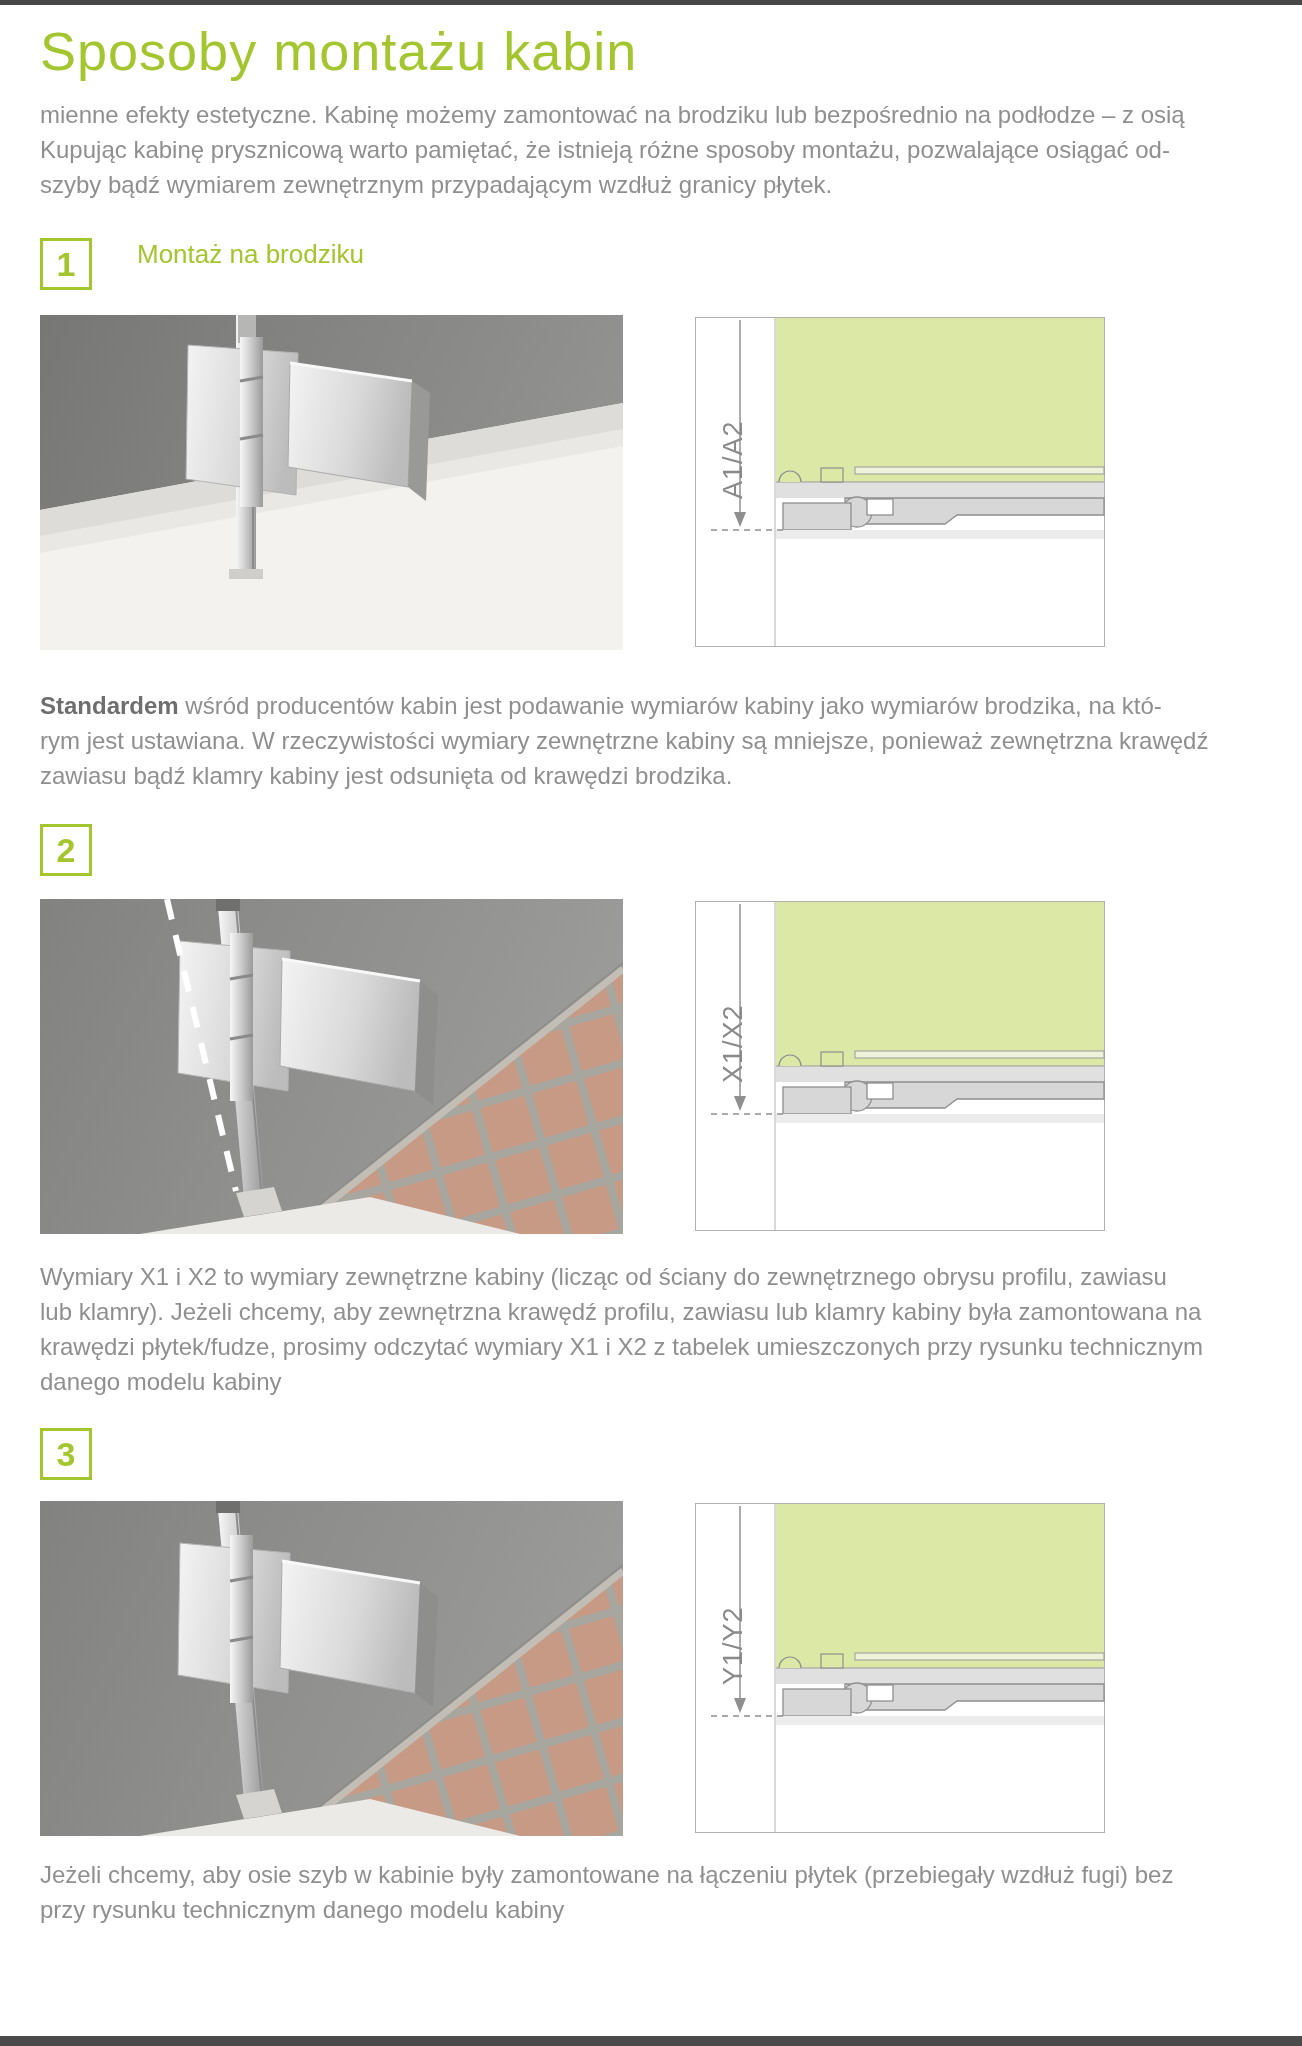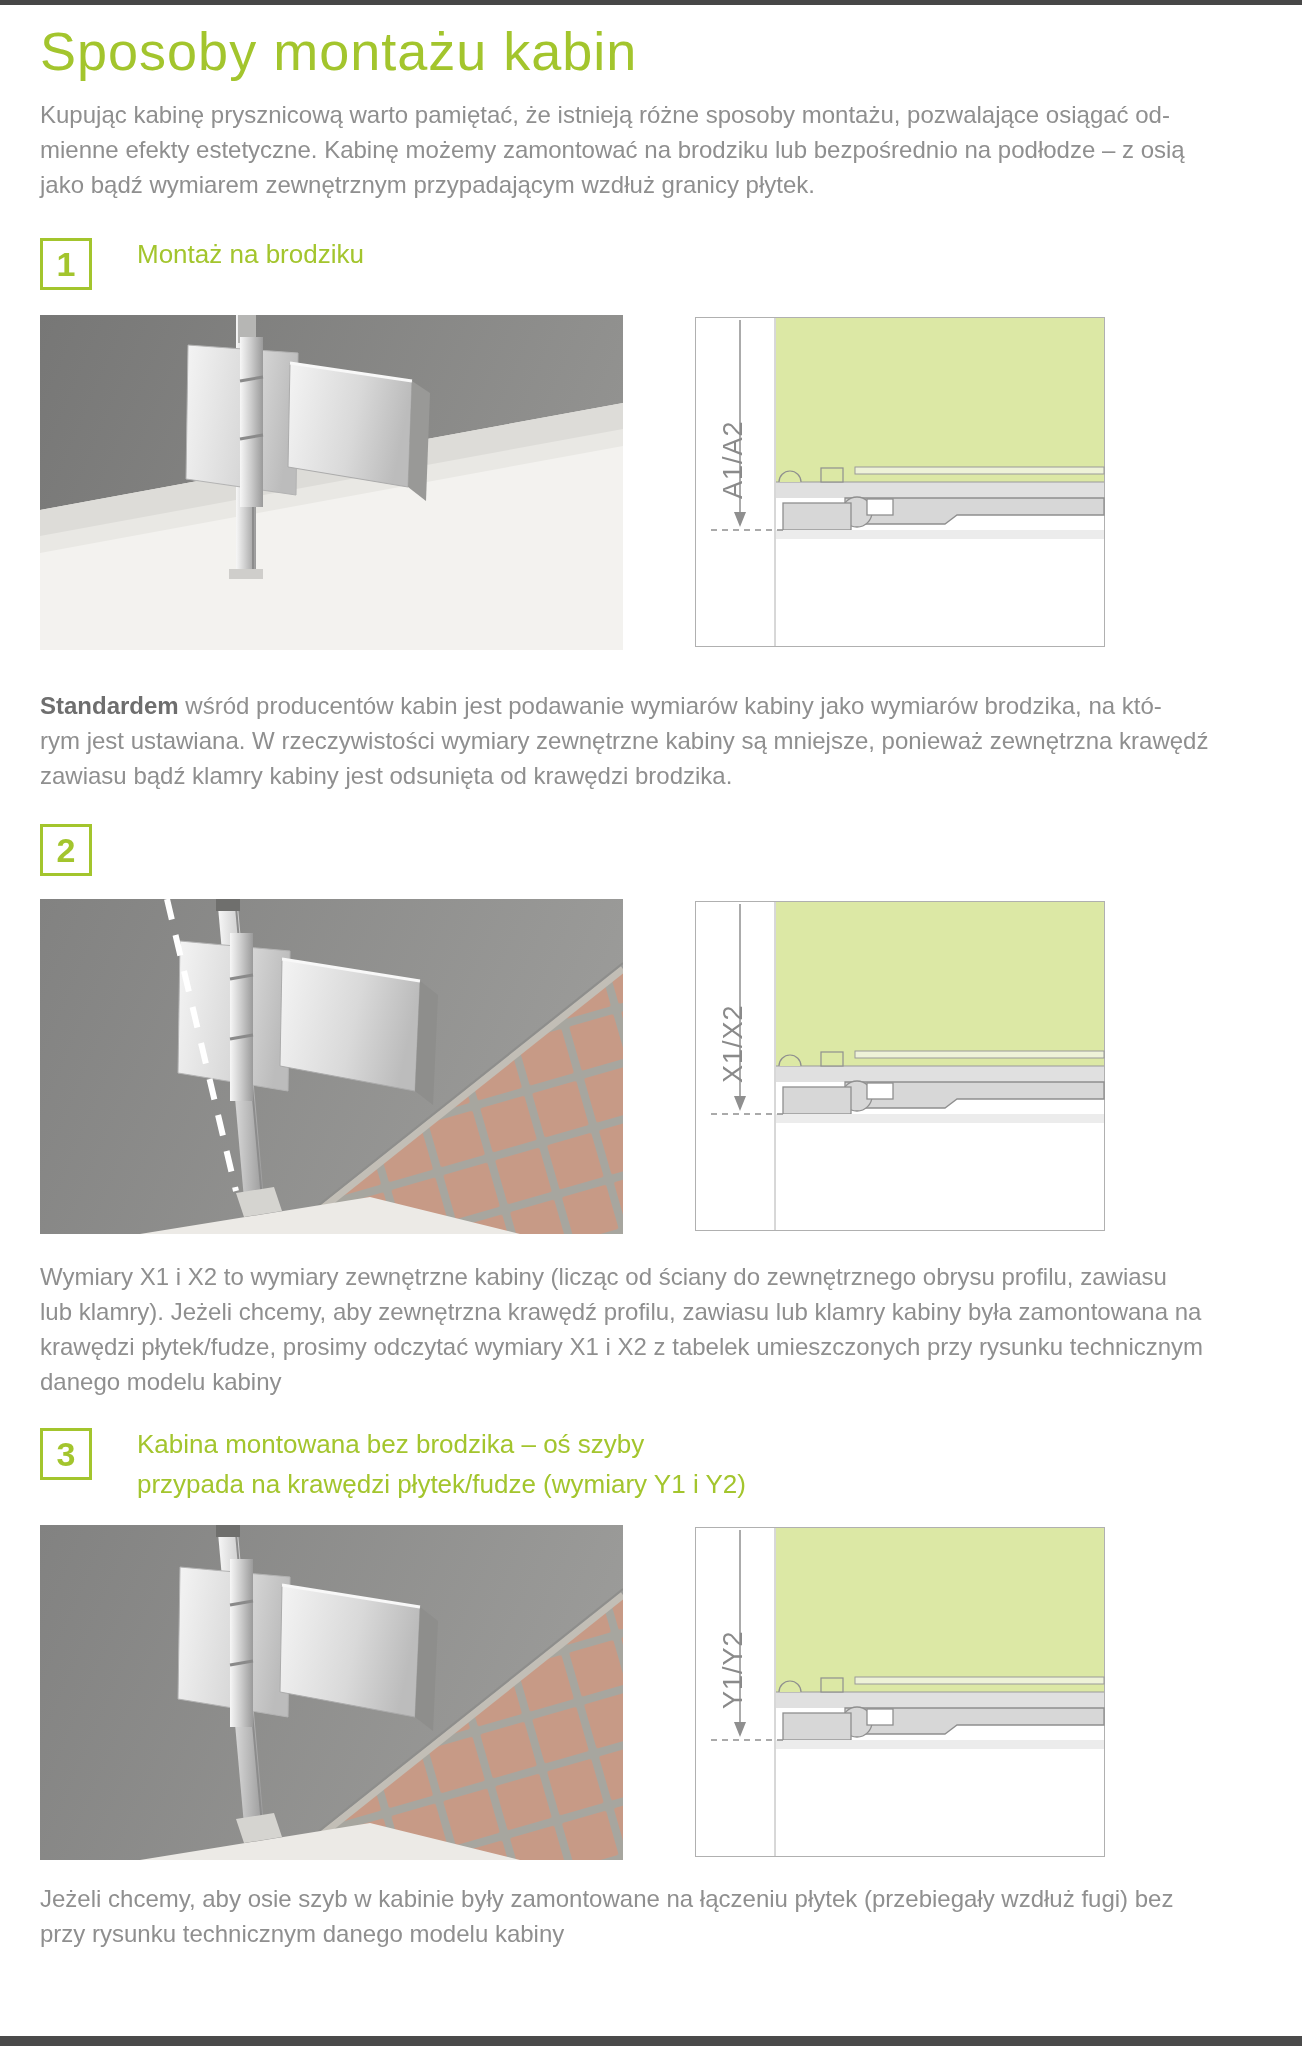--- a/index.html
+++ b/index.html
@@ -44,23 +44,23 @@
 </head>
 <body>
 
 <div class="edge-bar top"></div>
 
 <div class="content">
 
   <div class="page-title">Sposoby montażu kabin</div>
 
   <div class="para mt-intro">
+    <div class="ln">mienne efekty estetyczne. Kabinę możemy zamontować na brodziku lub bezpośrednio na podłodze – z osią</div>
     <div class="ln">Kupując kabinę prysznicową warto pamiętać, że istnieją różne sposoby montażu, pozwalające osiągać od-</div>
-    <div class="ln">mienne efekty estetyczne. Kabinę możemy zamontować na brodziku lub bezpośrednio na podłodze – z osią</div>
-    <div class="ln">jako bądź wymiarem zewnętrznym przypadającym wzdłuż granicy płytek.</div>
+    <div class="ln">szyby bądź wymiarem zewnętrznym przypadającym wzdłuż granicy płytek.</div>
   </div>
 
   <div class="sec-head mt-sec1">
     <div class="num-box">1</div>
     <div class="head-lines">
       <div class="ln">Montaż na brodziku</div>
     </div>
   </div>
 
   <div class="img-row mt-row1">
@@ -195,24 +195,20 @@
 
   <div class="para mt-note2">
     <div class="ln">Wymiary X1 i X2 to wymiary zewnętrzne kabiny (licząc od ściany do zewnętrznego obrysu profilu, zawiasu</div>
     <div class="ln">lub klamry). Jeżeli chcemy, aby zewnętrzna krawędź profilu, zawiasu lub klamry kabiny była zamontowana na</div>
     <div class="ln">krawędzi płytek/fudze, prosimy odczytać wymiary X1 i X2 z tabelek umieszczonych przy rysunku technicznym</div>
     <div class="ln">danego modelu kabiny</div>
   </div>
 
   <div class="sec-head mt-sec3">
     <div class="num-box">3</div>
-    <div class="head-lines">
-      <div class="ln">Kabina montowana bez brodzika – oś szyby</div>
-      <div class="ln">przypada na krawędzi płytek/fudze (wymiary Y1 i Y2)</div>
-    </div>
   </div>
 
   <div class="img-row mt-row3">
 
     <svg class="photo" viewBox="0 0 583 335" preserveAspectRatio="none">
       <defs>
         <linearGradient id="wall3" x1="0" y1="0" x2="1" y2="0.25">
           <stop offset="0" stop-color="#828281"></stop>
             <stop offset="1" stop-color="#9b9b99"></stop>
         </linearGradient>

